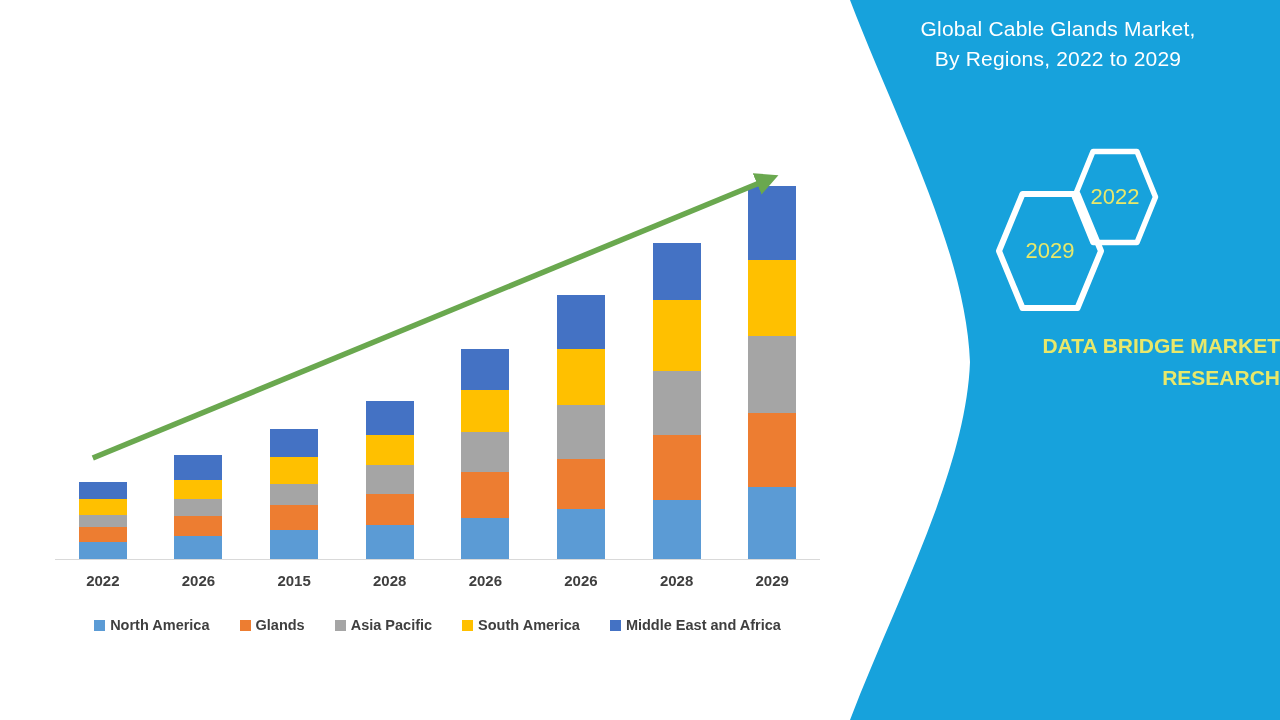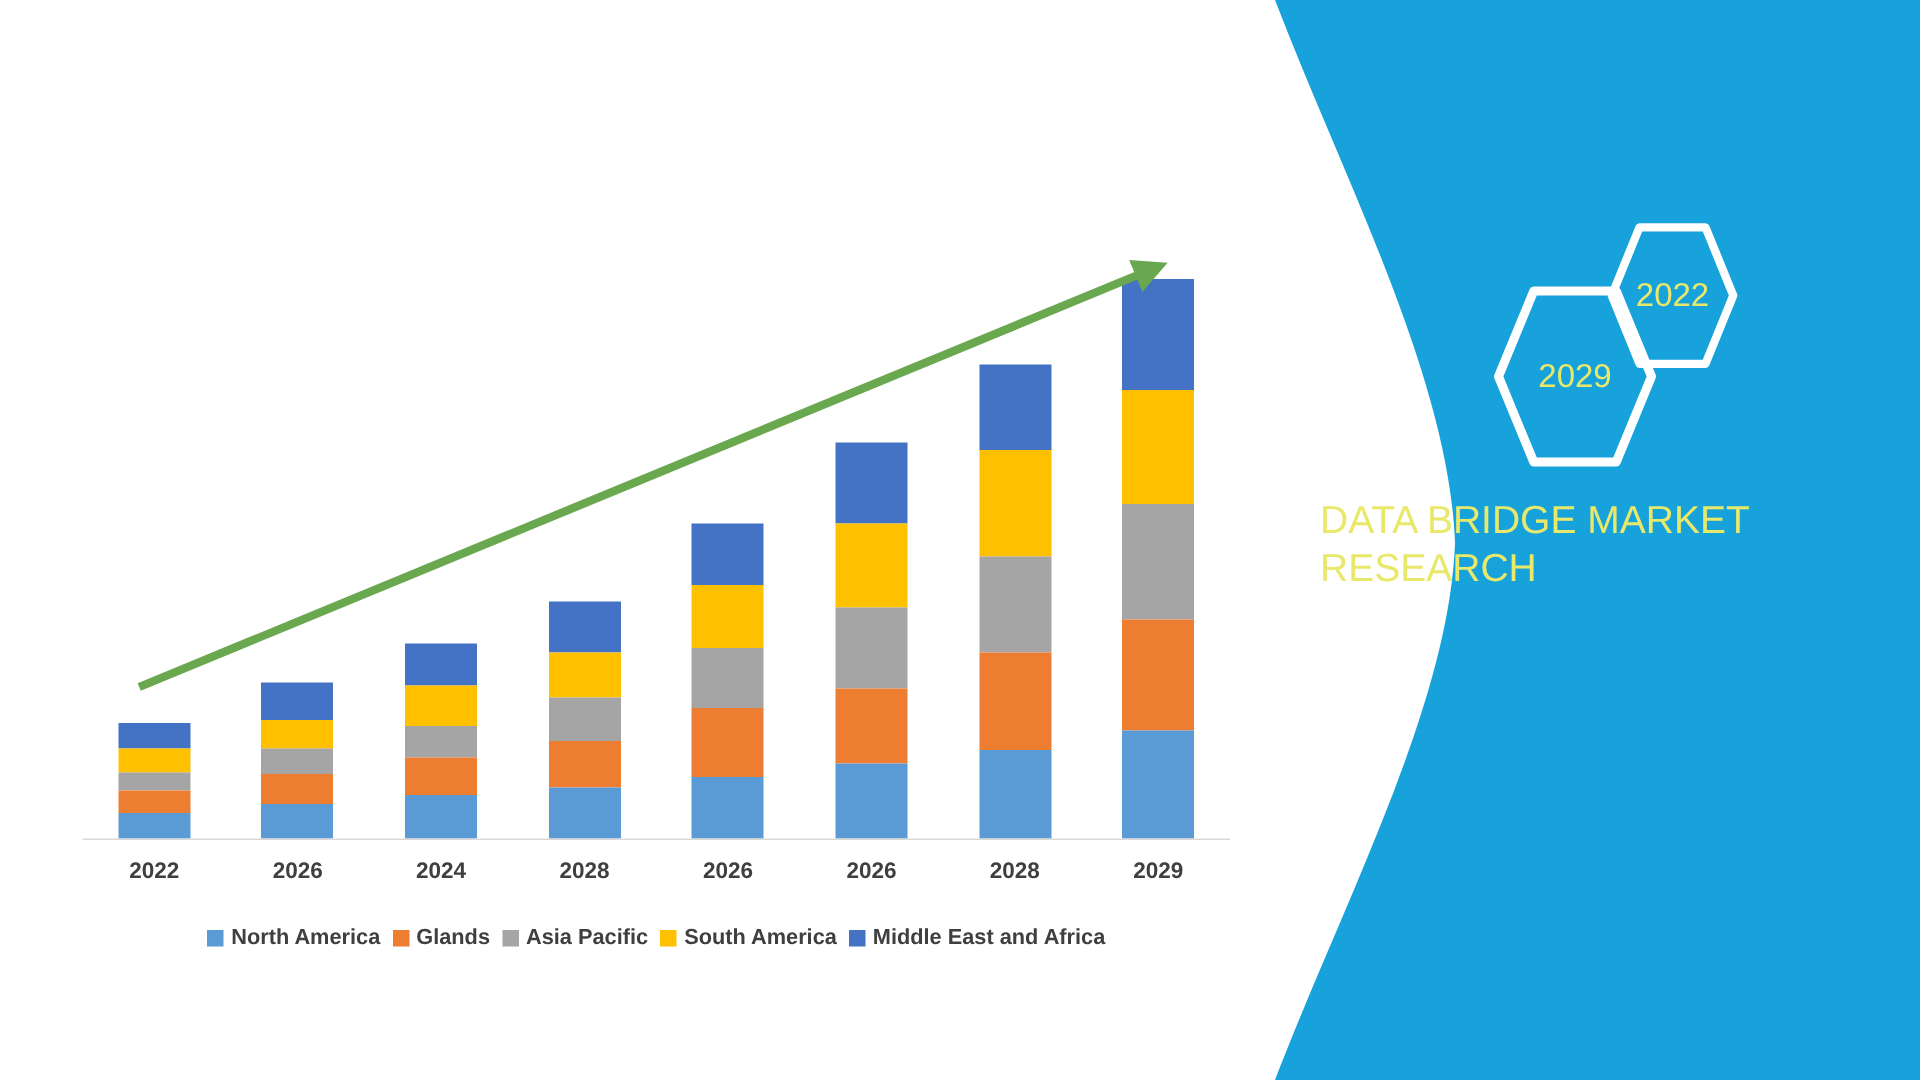--- a/index.html
+++ b/index.html
@@ -83,25 +83,26 @@
     top: 42px;
     width: 110px;
     height: 122px;
   }
 
   .brand {
     position: absolute;
     top: 330px;
     left: 880px;
     width: 400px;
-    text-align: left;
+    text-align: right;
     color: #e8e86a;
-    font-size: 26px;
+    font-size: 21px;
     line-height: 32px;
     white-space: pre-line;
+    font-weight: bold;
   }
 
   
   .chart-title {
     position: absolute;
     top: 38px;
     left: 60px;
     width: 700px;
     text-align: center;
     color: #22365e;
@@ -177,21 +178,21 @@
   }
 
   .legend {
     position: absolute;
     left: 55px;
     top: 617px;
     width: 765px;
     display: flex;
     justify-content: center;
     align-items: center;
-    gap: 8px;
+    gap: 30px;
   }
   .legend-item {
     display: flex;
     align-items: center;
     gap: 5px;
   }
   .legend-swatch {
     width: 11px;
     height: 11px;
     display: block;
@@ -291,21 +292,21 @@
           <polygon points="0,0 4.2,2.1 0,4.2" fill="#6aa84f"></polygon>
         </marker>
       </defs>
       <line id="trend-line" x1="37.8" y1="308.0" x2="709.2" y2="31.0" stroke="#6aa84f" stroke-width="5.5" marker-end="url(#arrowhead)"></line>
     </svg>
   </div>
 
   <div class="x-labels">
       <div>2022</div>
       <div>2026</div>
-      <div>2024</div>
+      <div>2015</div>
       <div>2028</div>
       <div>2026</div>
       <div>2026</div>
       <div>2028</div>
       <div>2029</div>
     </div>
 
   <div class="legend">
       <div class="legend-item">
         <span class="legend-swatch" style="background: rgb(91, 155, 213);"></span>
@@ -330,20 +331,22 @@
     </div>
 
   <div class="right-panel">
     <svg class="panel-curve" viewBox="0 0 160 720" preserveAspectRatio="none">
       <path d="M 14 0 L 0 0 L 0 720 L 14 720
                C 60 600, 130 470, 134 362
                C 130 252, 60 120, 14 0 Z" fill="#ffffff"></path>
     </svg>
   </div>
 
+  <div class="panel-title">Global Cable Glands Market,
+By Regions, 2022 to 2029</div>
 
   <div class="hex-wrap">
     <div class="hex hex-2029">
       <svg viewBox="0 0 110 122">
         <polygon points="27.5,4 82.5,4 106,61 82.5,118 27.5,118 4,61" fill="none" stroke="#ffffff" stroke-width="6" stroke-linejoin="round"></polygon>
       </svg>
       <span>2029</span>
     </div>
     <div class="hex hex-2022">
       <svg viewBox="0 0 88 98">

